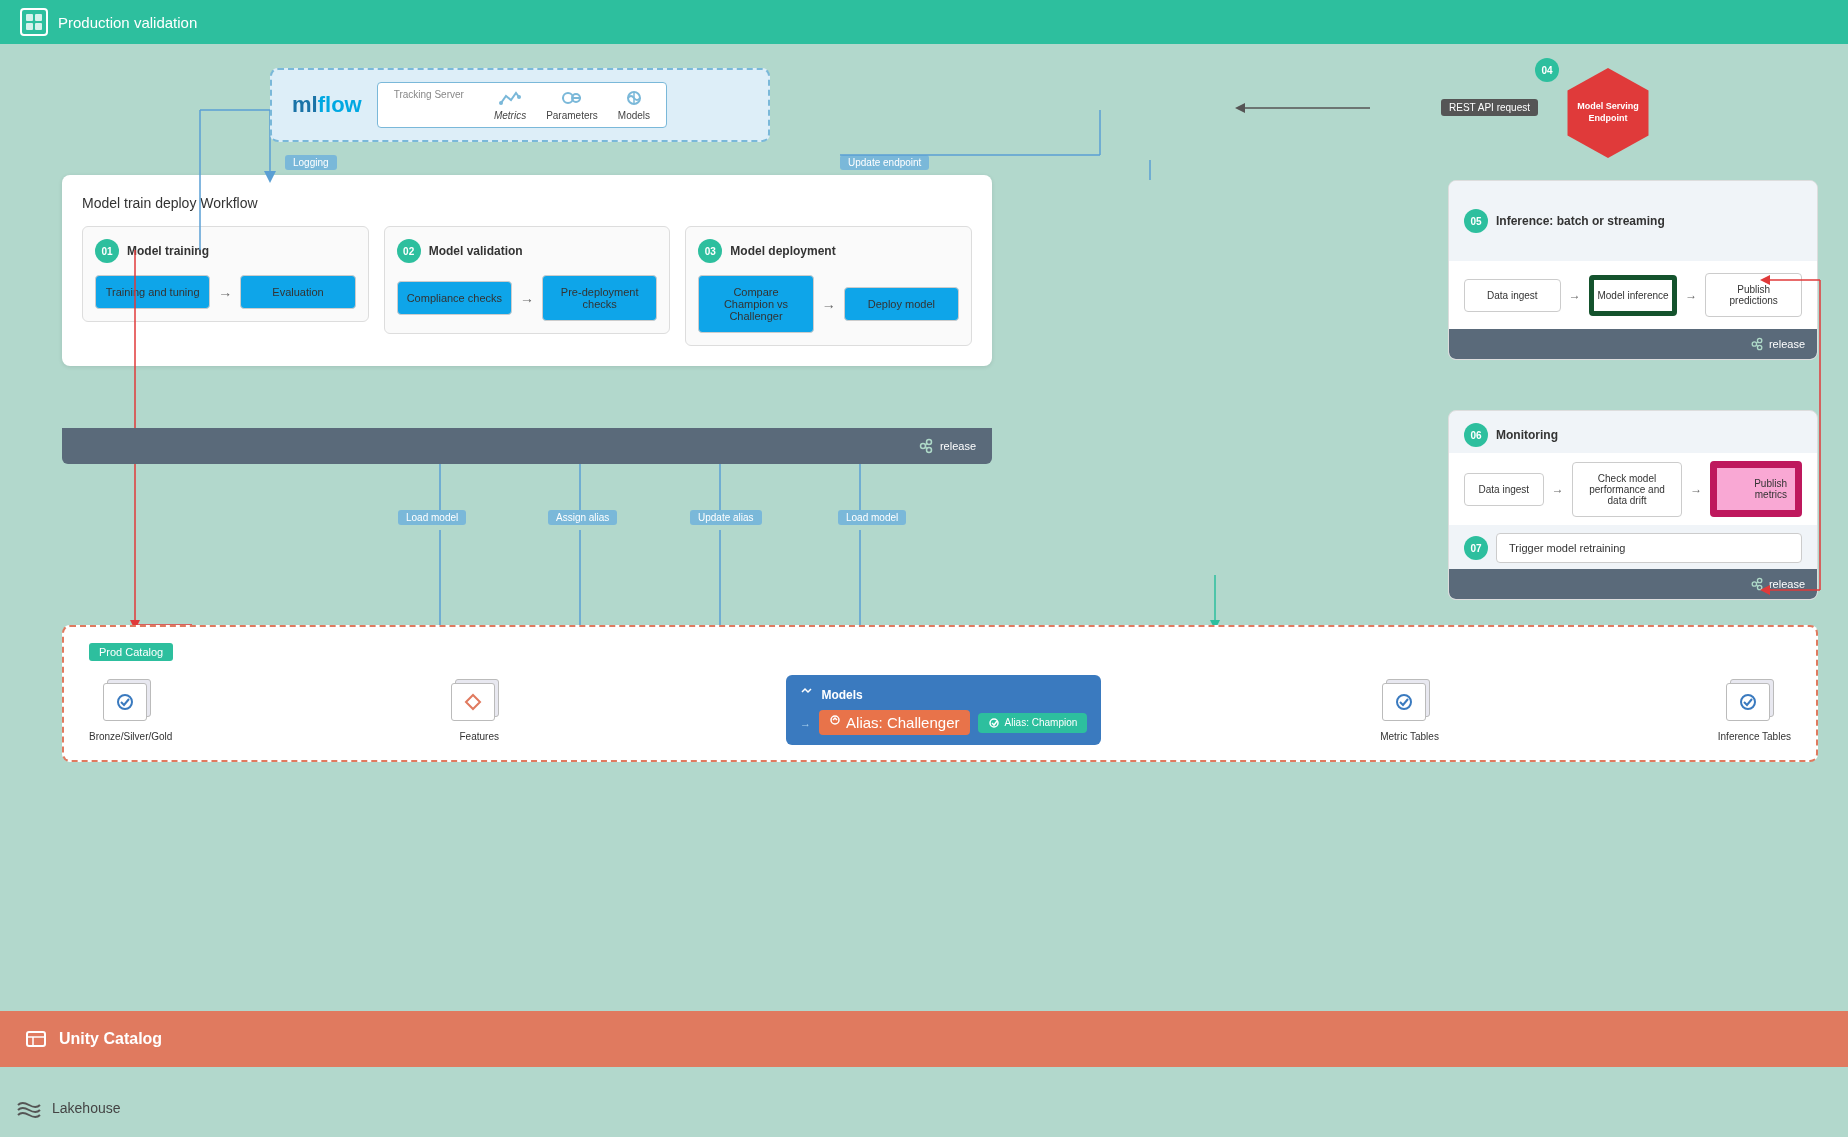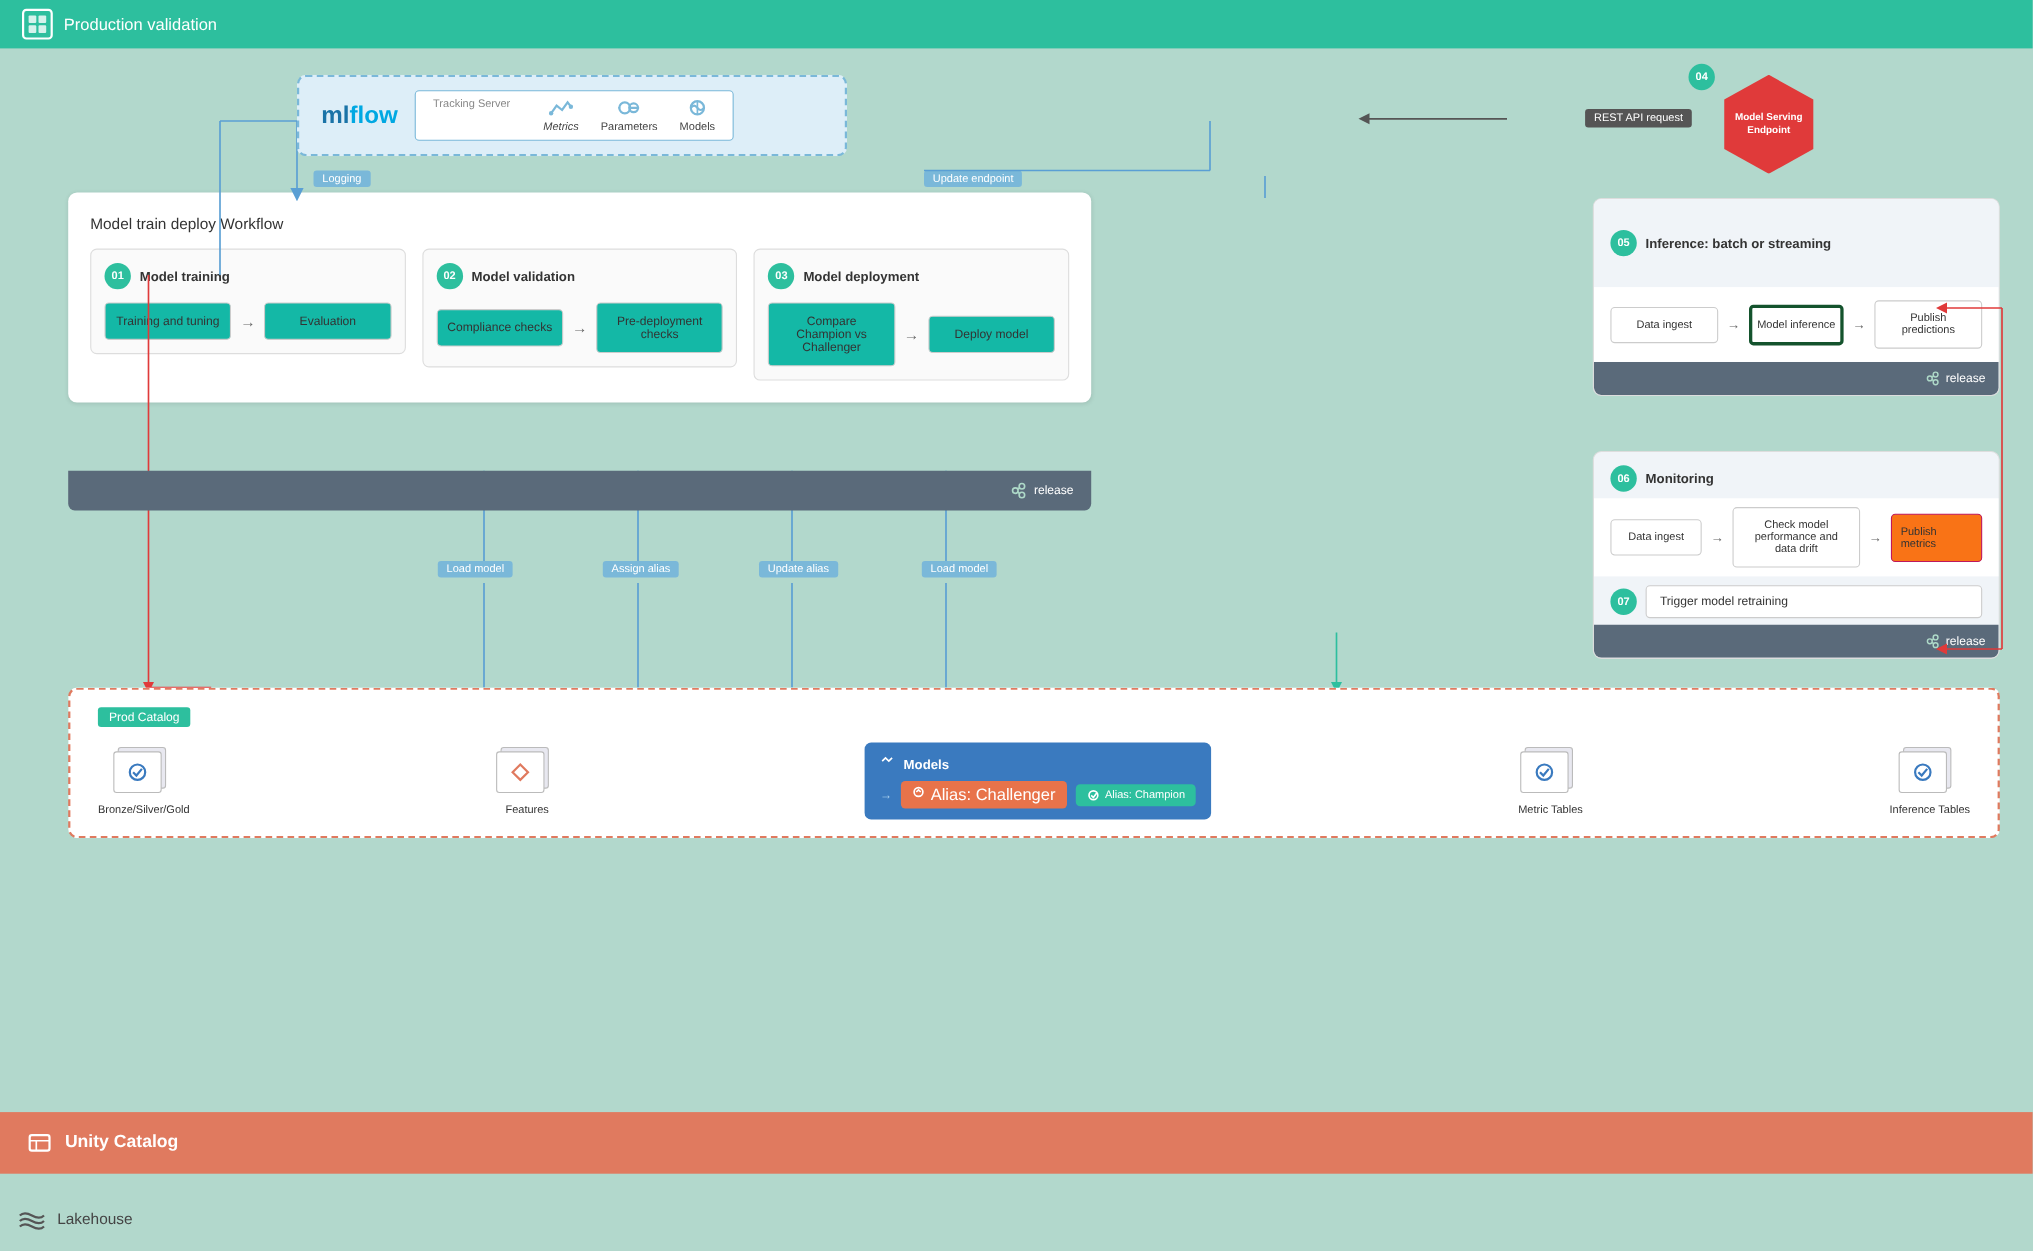--- a/index.html
+++ b/index.html
@@ -91,21 +91,21 @@
       font-size: 12px;
       font-weight: 600;
       color: #333;
     }
     .step-boxes {
       display: flex;
       gap: 8px;
       align-items: center;
     }
     .step-box {
-      background: #14b8a6;
+      background: #0ea5e9;
       border: 1px solid #ccc;
       border-radius: 4px;
       padding: 10px 8px;
       font-size: 11px;
       color: #333;
       text-align: center;
       min-width: 80px;
       flex: 1;
     }
     .arrow-right {
@@ -249,21 +249,21 @@
 <div style="position:absolute; top:99px; right:310px; background:#555; color:white; font-size:10px; padding:3px 8px; border-radius:3px;">REST API request</div>
 
 <div style="position:absolute; top:180px; right:30px; width:370px; background:#f0f4f8; border-radius:8px; border:1px solid #ddd; overflow:hidden;">
   <div style="display:flex; align-items:center; gap:8px; padding:28px 15px; background:#f0f4f8;">
     <div class="step-num-badge">05</div>
     <span style="font-size:12px; font-weight:600; color:#333;">Inference: batch or streaming</span>
   </div>
   <div style="padding:12px 15px; display:flex; gap:8px; align-items:center; background:white;">
     <div style="background:white; border:1px solid #ccc; border-radius:4px; padding:10px 8px; font-size:10px; color:#333; text-align:center; flex:1;">Data ingest</div>
     <span style="color:#666; font-size:12px;">→</span>
-    <div style="background:white; border:3px solid #14532d; border-radius:4px; padding:10px 0; font-size:10px; color:#333; text-align:center; flex:1;">Model inference</div>
+    <div style="background:white; border:5px solid #14532d; border-radius:4px; padding:10px 0; font-size:10px; color:#333; text-align:center; flex:1;">Model inference</div>
     <span style="color:#666; font-size:12px;">→</span>
     <div style="background:white; border:1px solid #ccc; border-radius:4px; padding:10px 8px; font-size:10px; color:#333; text-align:center; flex:1;">Publish predictions</div>
   </div>
   <div style="background:#5a6a7a; height:30px; display:flex; align-items:center; justify-content:flex-end; padding:0 12px; gap:5px; border-radius:0 0 6px 6px;">
     <svg width="14" height="14" viewBox="0 0 16 16" fill="none">
       <circle cx="5" cy="8" r="2.5" stroke="#aed9c8" stroke-width="1.5"></circle>
       <circle cx="11" cy="4" r="2.5" stroke="#aed9c8" stroke-width="1.5"></circle>
       <circle cx="11" cy="12" r="2.5" stroke="#aed9c8" stroke-width="1.5"></circle>
       <line x1="7.5" y1="7" x2="9" y2="5" stroke="#aed9c8" stroke-width="1.5"></line>
       <line x1="7.5" y1="9" x2="9" y2="11" stroke="#aed9c8" stroke-width="1.5"></line>
@@ -275,21 +275,21 @@
 <div style="position:absolute; top:410px; right:30px; width:370px; background:#f0f4f8; border-radius:8px; border:1px solid #ddd; overflow:hidden;">
   <div style="display:flex; align-items:center; gap:8px; padding:12px 15px 6px 15px;">
     <div class="step-num-badge">06</div>
     <span style="font-size:12px; font-weight:600; color:#333;">Monitoring</span>
   </div>
   <div style="padding:8px 15px; display:flex; gap:8px; align-items:center; background:white;">
     <div style="background:white; border:1px solid #ccc; border-radius:4px; padding:10px 8px; font-size:10px; color:#333; text-align:center; flex:1;">Data ingest</div>
     <span style="color:#666; font-size:12px;">→</span>
     <div style="background:white; border:1px solid #ccc; border-radius:4px; padding:10px 8px; font-size:10px; color:#333; text-align:center; flex:1.5;">Check model performance and data drift</div>
     <span style="color:#666; font-size:12px;">→</span>
-    <div style="background:#f97316; border:1px solid #be185d; border-radius:4px; padding:10px 8px; font-size:10px; color:#333; text-align:left; flex:1;">Publish metrics</div>
+    <div style="background:#f9a8d4; border:7px solid #be185d; border-radius:4px; padding:10px 8px; font-size:10px; color:#333; text-align:right; flex:1;">Publish metrics</div>
   </div>
   <div style="display:flex; align-items:center; gap:8px; padding:8px 15px 6px 15px;">
     <div class="step-num-badge">07</div>
     <div style="background:white; border:1px solid #ccc; border-radius:4px; padding:8px 12px; font-size:11px; color:#333; flex:1;">Trigger model retraining</div>
   </div>
   <div style="background:#5a6a7a; height:30px; display:flex; align-items:center; justify-content:flex-end; padding:0 12px; gap:5px; border-radius:0 0 6px 6px;">
     <svg width="14" height="14" viewBox="0 0 16 16" fill="none">
       <circle cx="5" cy="8" r="2.5" stroke="#aed9c8" stroke-width="1.5"></circle>
       <circle cx="11" cy="4" r="2.5" stroke="#aed9c8" stroke-width="1.5"></circle>
       <circle cx="11" cy="12" r="2.5" stroke="#aed9c8" stroke-width="1.5"></circle>

